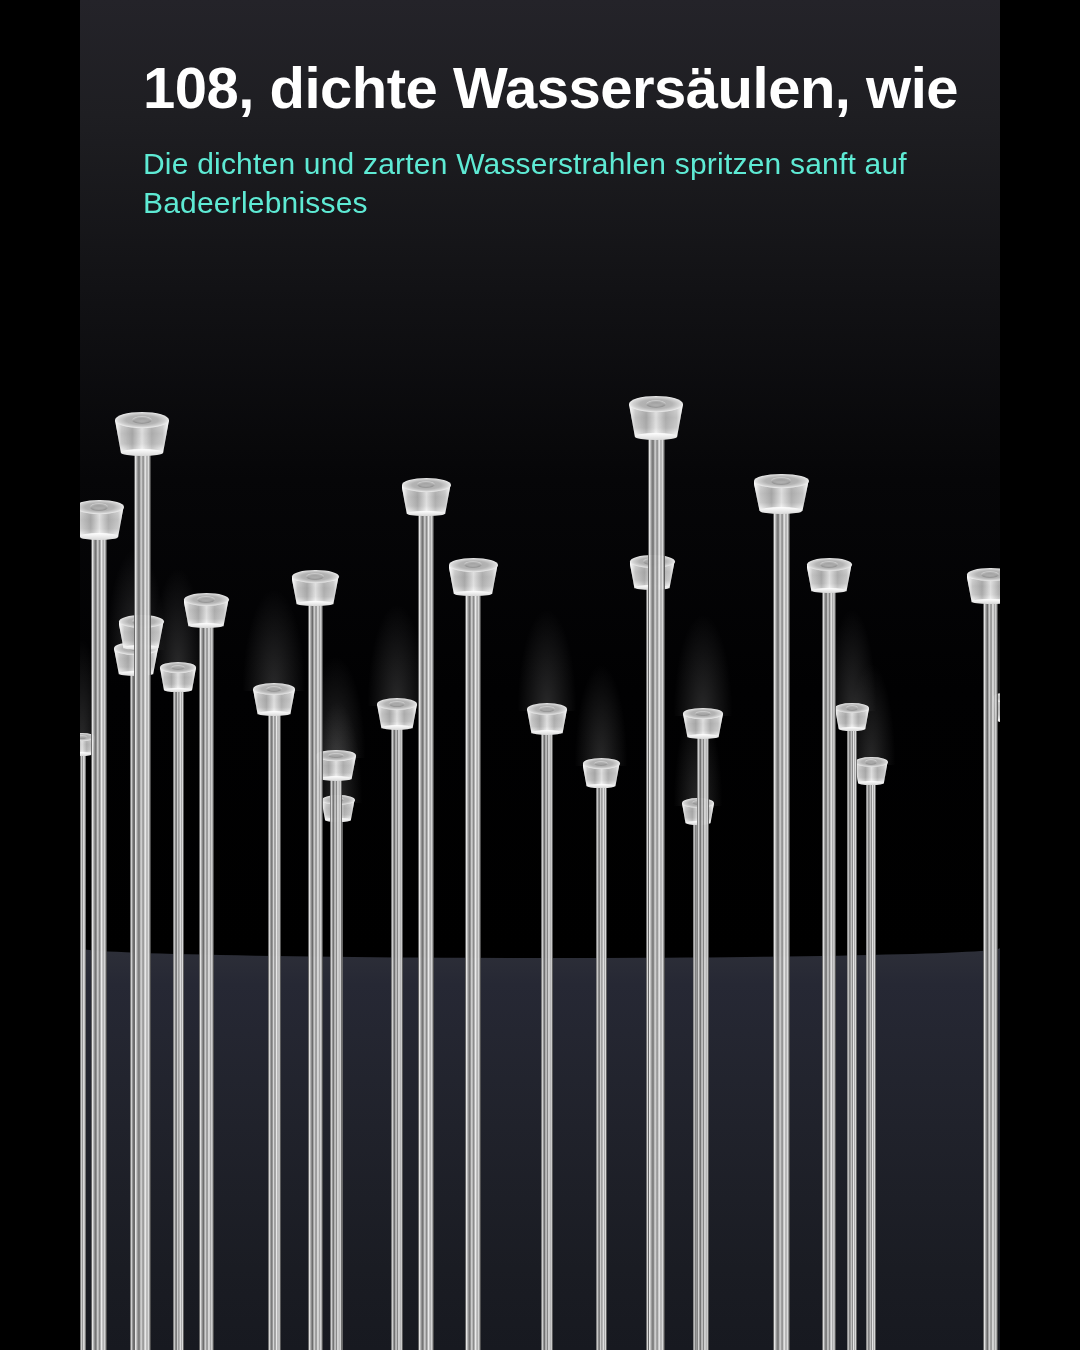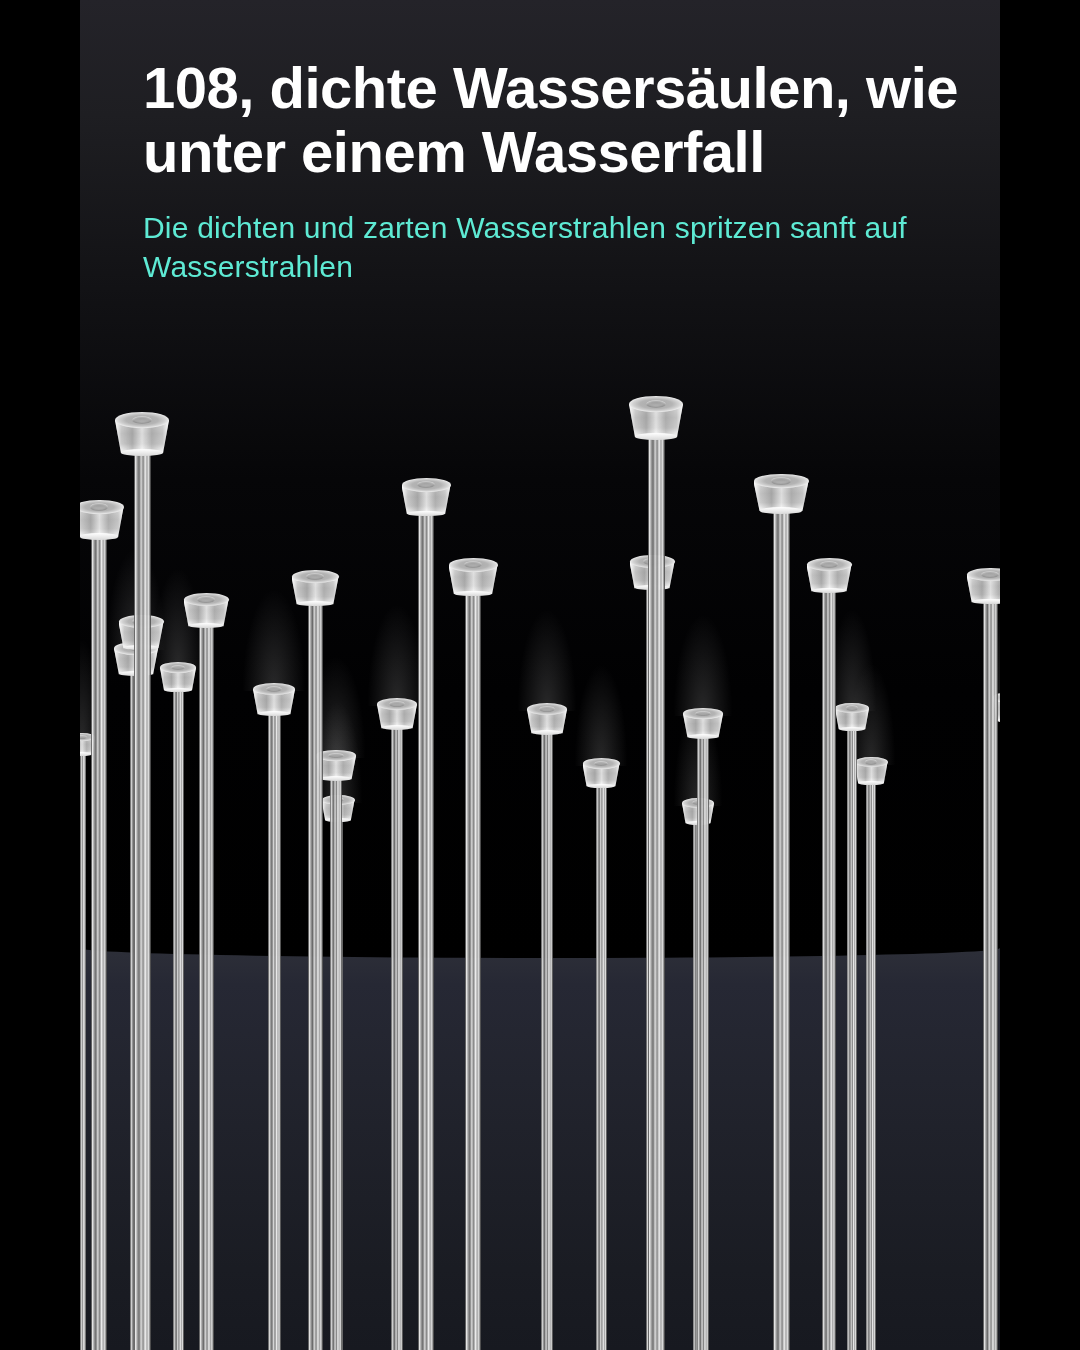--- a/index.html
+++ b/index.html
@@ -383,20 +383,19 @@
           <div class="cap-body"></div>
           <div class="cap-foot"></div>
           <div class="cap-rim"></div>
           <div class="cap-hole"></div>
         </div>
       </div>
     </div>
   <header class="copy">
     <h1 class="headline">
       <span class="h-line">108, dichte Wassersäulen, wie</span>
-      <span class="h-line">unter einem Wasserfall</span>
     </h1>
     <p class="bodytext">
       <span class="b-line">Die dichten und zarten Wasserstrahlen spritzen sanft auf</span>
-      <span class="b-line">Wasserstrahlen</span>
+      <span class="b-line">Badeerlebnisses</span>
     </p>
   </header>
 </div>
 
 </body></html>

